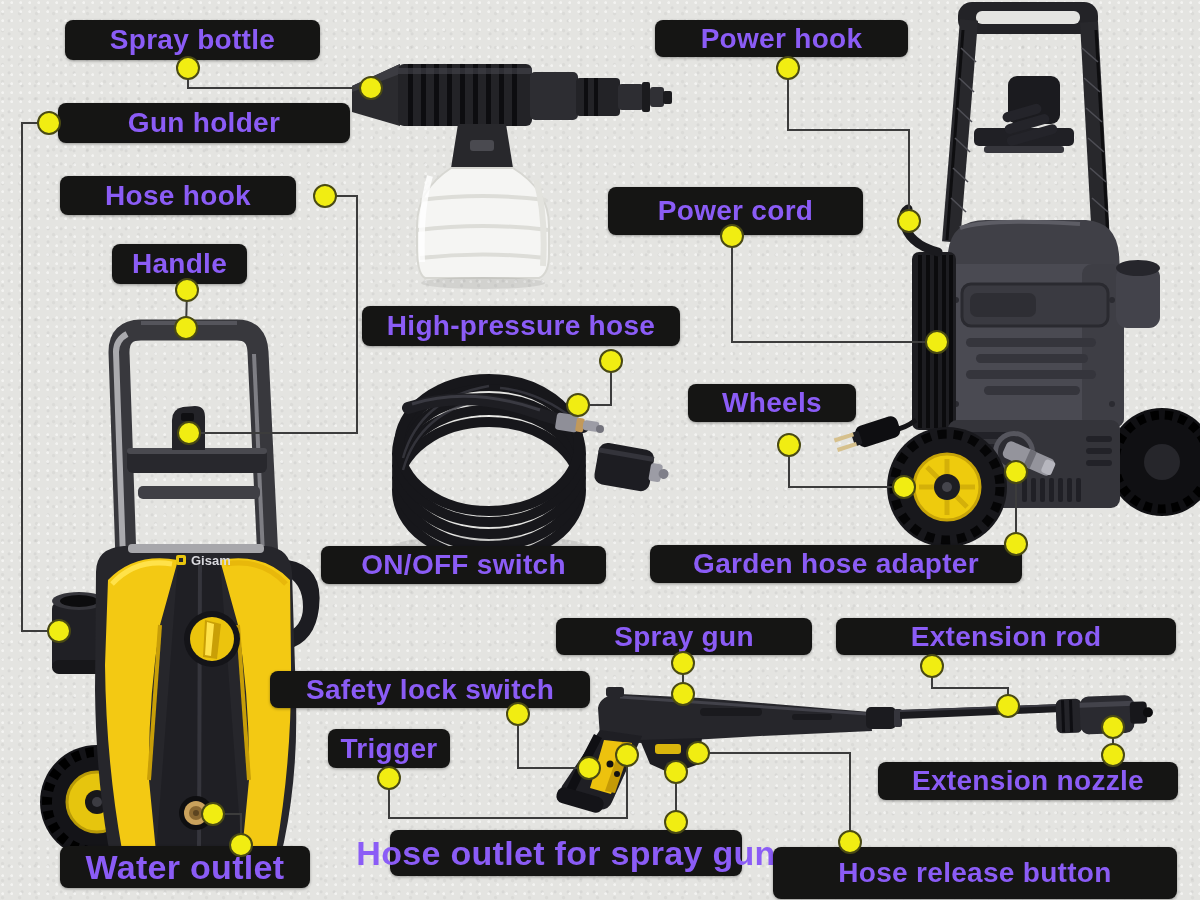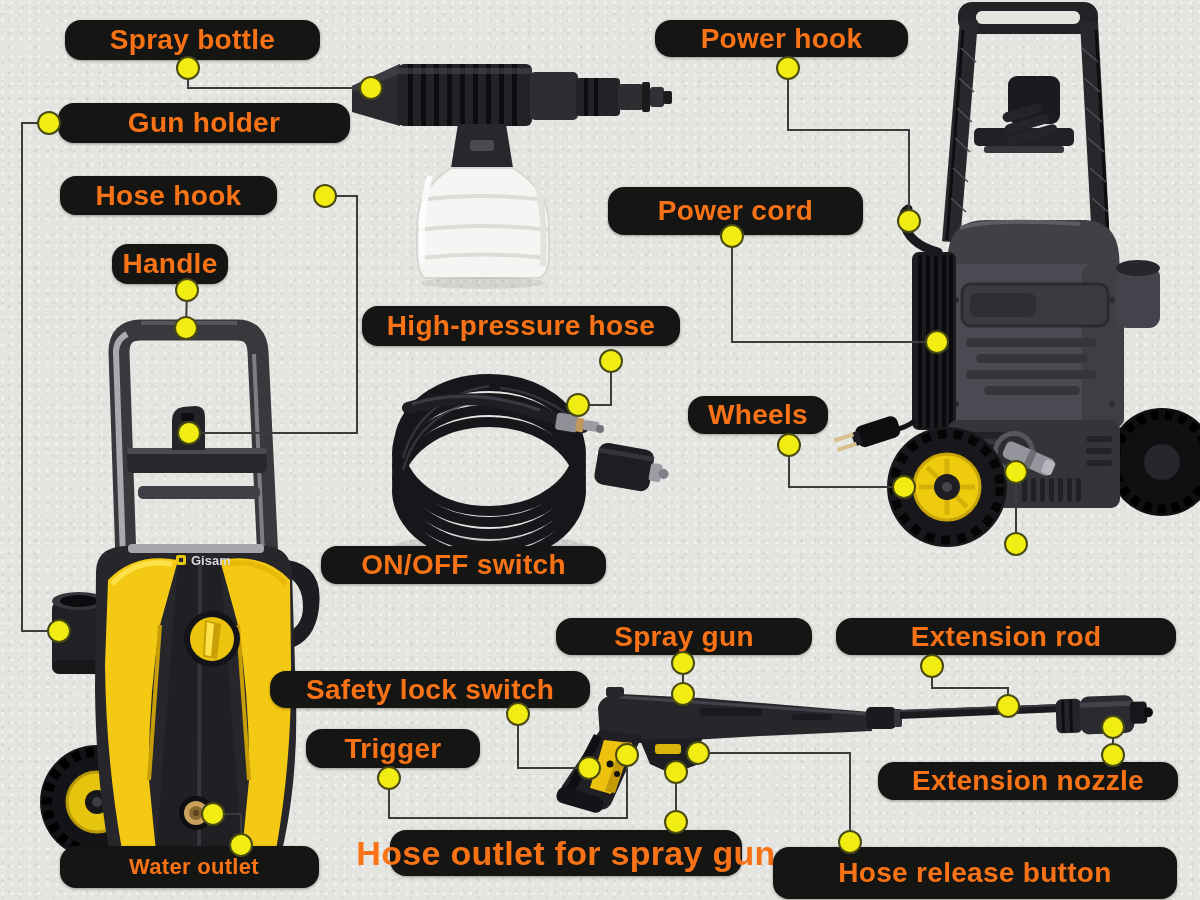--- a/index.html
+++ b/index.html
@@ -14,28 +14,28 @@
     background-image:
       radial-gradient(circle at 30% 30%, rgba(255,255,255,.55) 1px, transparent 1.8px),
       radial-gradient(circle at 70% 60%, rgba(0,0,0,.05) 1px, transparent 2px),
       radial-gradient(circle at 15% 80%, rgba(0,0,0,.04) 1.2px, transparent 2.2px);
     background-size:9px 9px, 13px 13px, 17px 17px;
   }
   svg.layer{position:absolute;left:0;top:0;z-index:1;}
   svg.callouts{z-index:3;pointer-events:none;}
   .callout-label{
     position:absolute;z-index:2;
-    background:#151514;border-radius:16px;
+    background:#151514;border-radius:8px;
     display:flex;align-items:center;justify-content:center;
-    color:#f97316;font-weight:bold;font-size:28px;letter-spacing:.3px;
+    color:#8b5cf6;font-weight:bold;font-size:28px;letter-spacing:.3px;
     box-shadow:0 1px 3px rgba(0,0,0,.35);
     white-space:nowrap;
   }
   .callout-label.small{font-size:34px;}
-  .callout-label.big{font-size:22px;padding-left:9px;}
+  .callout-label.big{font-size:34px;}
 </style>
 </head>
 <body>
 
 <div class="stage">
 
   <svg class="layer" width="1200" height="900" viewBox="0 0 1200 900">
 
     <g>
       <polygon points="352,86 400,64 400,126 352,112" fill="#2b2b2f"></polygon>
@@ -334,51 +334,54 @@
       </g>
     </g>
   </svg>
 
   <div class="callout-label" style="left:65px;top:20px;width:255px;height:40px">
       <span>Spray bottle</span>
     </div>
   <div class="callout-label" style="left:58px;top:103px;width:292px;height:40px">
       <span>Gun holder</span>
     </div>
-  <div class="callout-label" style="left:60px;top:176px;width:217px;height:39px">
+  <div class="callout-label" style="left:60px;top:176px;width:236px;height:39px">
       <span>Hose hook</span>
     </div>
-  <div class="callout-label" style="left:112px;top:244px;width:116px;height:40px">
+  <div class="callout-label" style="left:112px;top:244px;width:135px;height:40px">
       <span>Handle</span>
     </div>
   <div class="callout-label" style="left:655px;top:20px;width:253px;height:37px">
       <span>Power hook</span>
     </div>
   <div class="callout-label" style="left:608px;top:187px;width:255px;height:48px">
       <span>Power cord</span>
     </div>
   <div class="callout-label" style="left:362px;top:306px;width:318px;height:40px">
       <span>High-pressure hose</span>
     </div>
-  <div class="callout-label" style="left:688px;top:396px;width:140px;height:38px">
+  <div class="callout-label" style="left:688px;top:384px;width:168px;height:38px">
       <span>Wheels</span>
     </div>
   <div class="callout-label" style="left:321px;top:546px;width:285px;height:38px">
       <span>ON/OFF switch</span>
     </div>
+  <div class="callout-label" style="left:650px;top:545px;width:372px;height:38px">
+      <span>Garden hose adapter</span>
+    </div>
   <div class="callout-label" style="left:556px;top:618px;width:256px;height:37px">
       <span>Spray gun</span>
     </div>
   <div class="callout-label" style="left:836px;top:618px;width:340px;height:37px">
       <span>Extension rod</span>
     </div>
   <div class="callout-label" style="left:270px;top:671px;width:320px;height:37px">
       <span>Safety lock switch</span>
     </div>
-  <div class="callout-label" style="left:306px;top:729px;width:174px;height:39px">
+  <div class="callout-label" style="left:328px;top:729px;width:122px;height:39px">
       <span>Trigger</span>
     </div>
   <div class="callout-label" style="left:878px;top:762px;width:300px;height:38px">
       <span>Extension nozzle</span>
     </div>
   <div class="callout-label big" style="left:60px;top:846px;width:250px;height:42px">
       <span>Water outlet</span>
     </div>
   <div class="callout-label small" style="left:390px;top:830px;width:352px;height:46px">
       <span>Hose outlet for spray gun</span>

